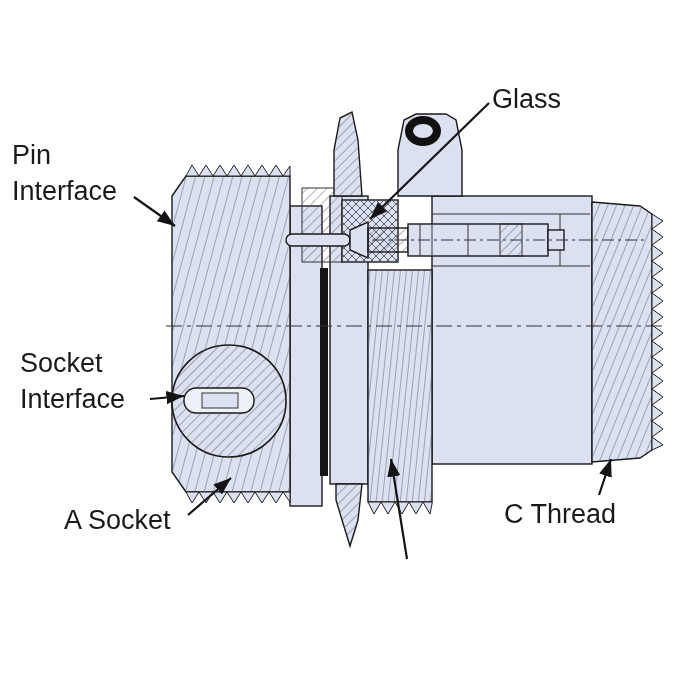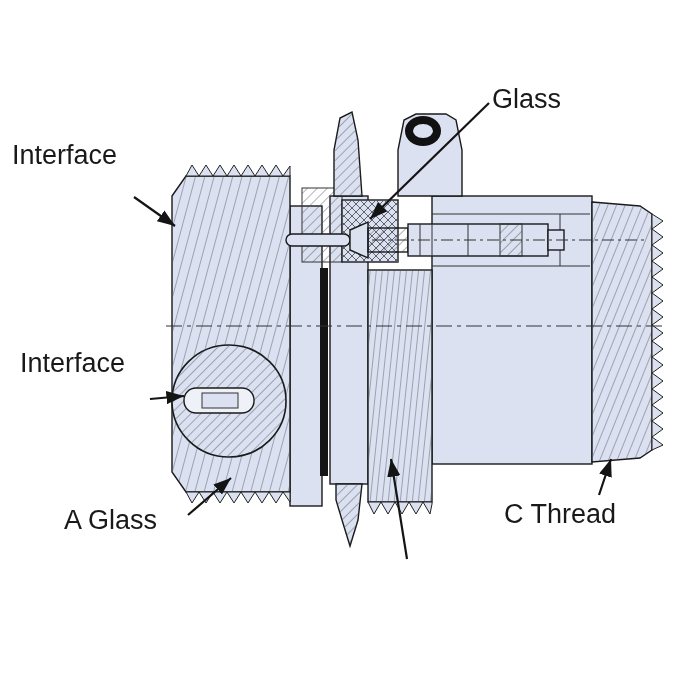--- a/index.html
+++ b/index.html
@@ -131,33 +131,35 @@
       <path d="M489,103 L370,219" marker-end="url(#arrow)"></path>
       <path d="M134,197 L175,226" marker-end="url(#arrow)"></path>
       <path d="M150,399 L184,396" marker-end="url(#arrow)"></path>
       <path d="M188,515 L231,478" marker-end="url(#arrow)"></path>
       <path d="M407,559 L391,459" marker-end="url(#arrow)"></path>
       <path d="M599,495 L611,459" marker-end="url(#arrow)"></path>
     </g>
   </svg>
 
   <div class="label" style="left:12px; top:138px;">
+    <span>Pin</span>
     <span>Interface</span>
   </div>
 
   <div class="label" style="left:492px; top:82px;">
     <span>Glass</span>
   </div>
 
   <div class="label" style="left:20px; top:346px;">
+    <span>Socket</span>
     <span>Interface</span>
   </div>
 
   <div class="label" style="left:64px; top:503px;">
-    <span>A Glass</span>
+    <span>A Socket</span>
   </div>
 
 
   <div class="label" style="left:504px; top:497px;">
     <span>C Thread</span>
   </div>
 
 </div>
 
 </body></html>

